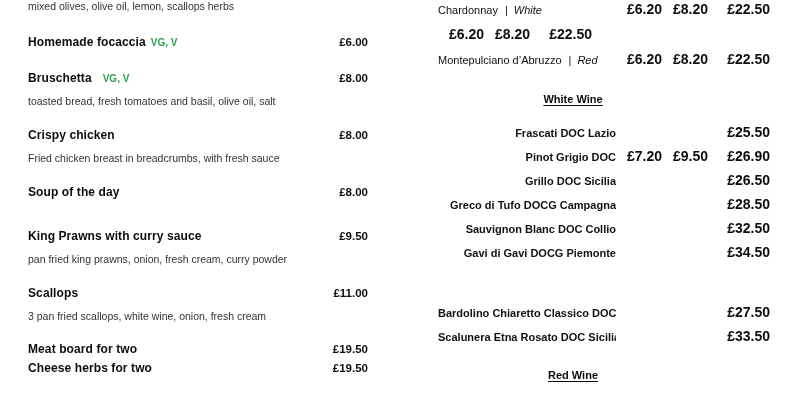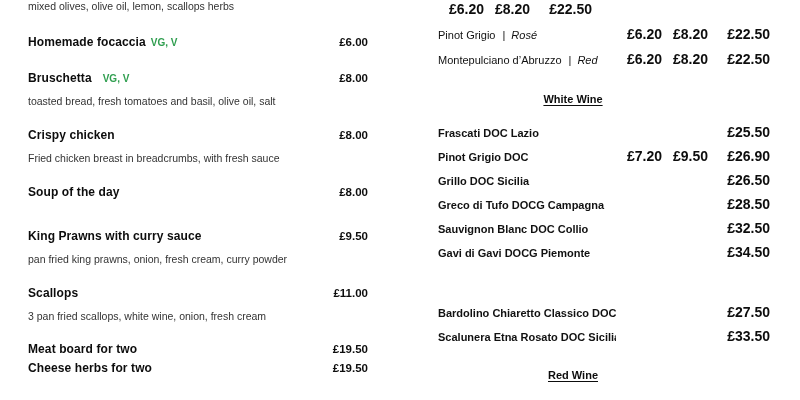--- a/index.html
+++ b/index.html
@@ -83,21 +83,21 @@
     white-space: nowrap;
     height: 24px;
   }
   .wine-row.house { height: 25px; }
   .wine-name {
     flex: 1 1 auto;
     font-size: 11px;
     color: #111111;
     overflow: hidden;
   }
-  .wine-name.bold { font-weight: bold; font-size: 11px; }
+  .wine-name.bold { font-weight: bold; font-size: 11px; text-align: right; }
   .sep { color: #111111; margin: 0 6px 0 7px; }
   .wtype { font-style: italic; }
   .price-cell {
     flex: 0 0 auto;
     width: 46px;
     text-align: right;
     font-size: 14px;
     font-weight: bold;
     color: #0d0d0d;
   }
@@ -172,26 +172,26 @@
         <div class="dish-head" style="margin-bottom: 12px;">
           <span class="dish-name">Cheese herbs for two</span>
           <span class="dish-price">£19.50</span>
         </div>
       </div>
   </div>
 
   <div class="col col-right">
     <div class="house-list" style="padding-top: 1px;">
         <div class="wine-row house">
+          <div class="wine-name"><span>Chardonnay</span><span class="sep">|</span><span class="wtype">White</span></div>
           <div class="price-cell">£6.20</div>
           <div class="price-cell">£8.20</div>
           <div class="price-cell last">£22.50</div>
         </div>
         <div class="wine-row house">
-          <div class="wine-name"><span>Pinot Grigio</span><span class="sep">|</span><span class="wtype">Rosé</span></div>
           <div class="price-cell">£6.20</div>
           <div class="price-cell">£8.20</div>
           <div class="price-cell last">£22.50</div>
         </div>
         <div class="wine-row house">
           <div class="wine-name"><span>Montepulciano d’Abruzzo</span><span class="sep">|</span><span class="wtype">Red</span></div>
           <div class="price-cell">£6.20</div>
           <div class="price-cell">£8.20</div>
           <div class="price-cell last">£22.50</div>
         </div>

